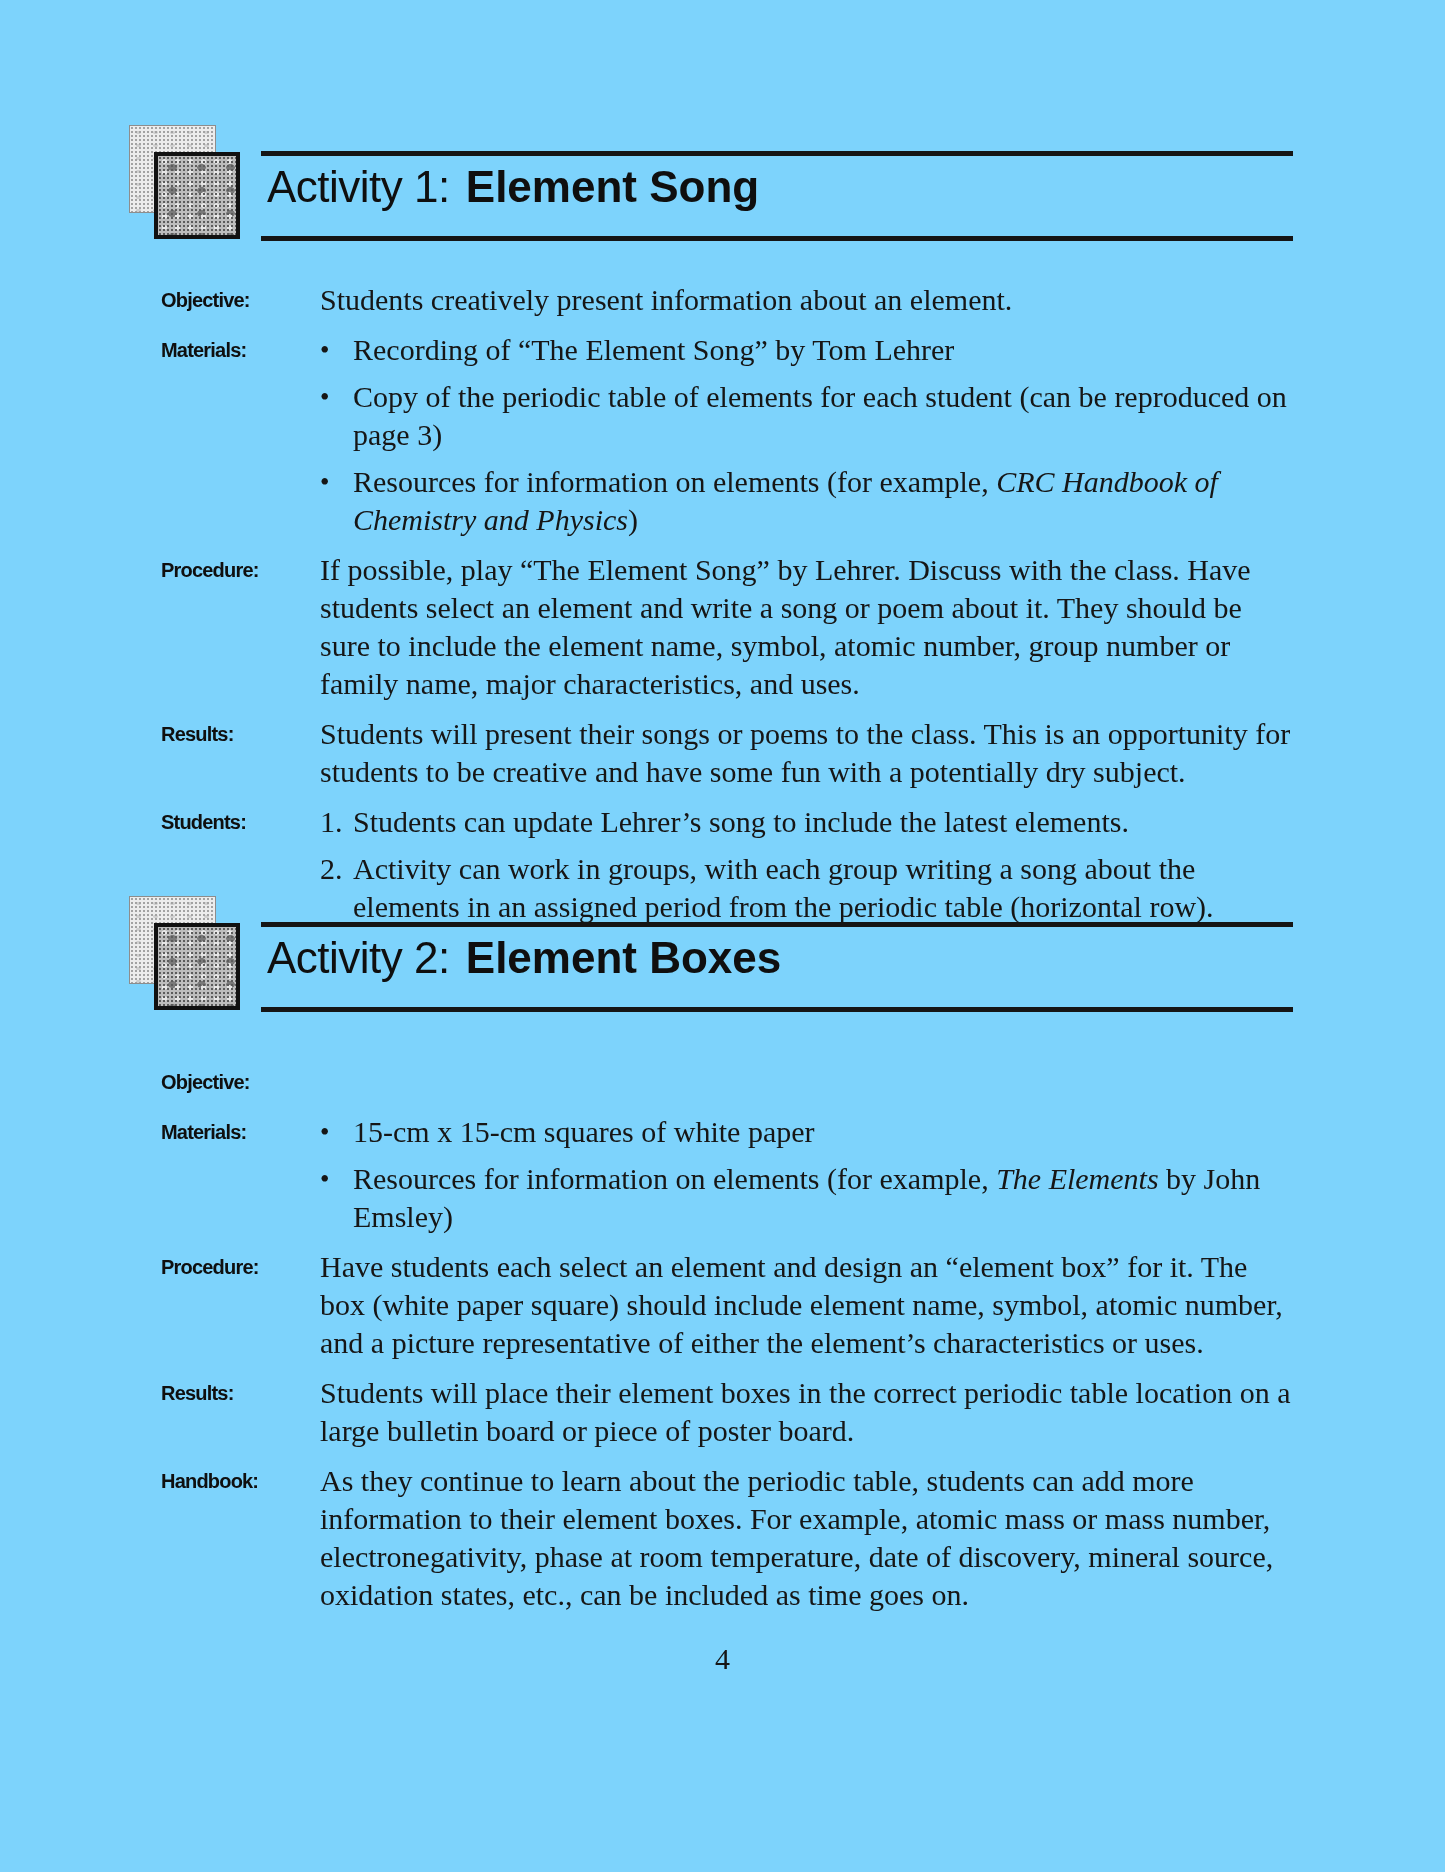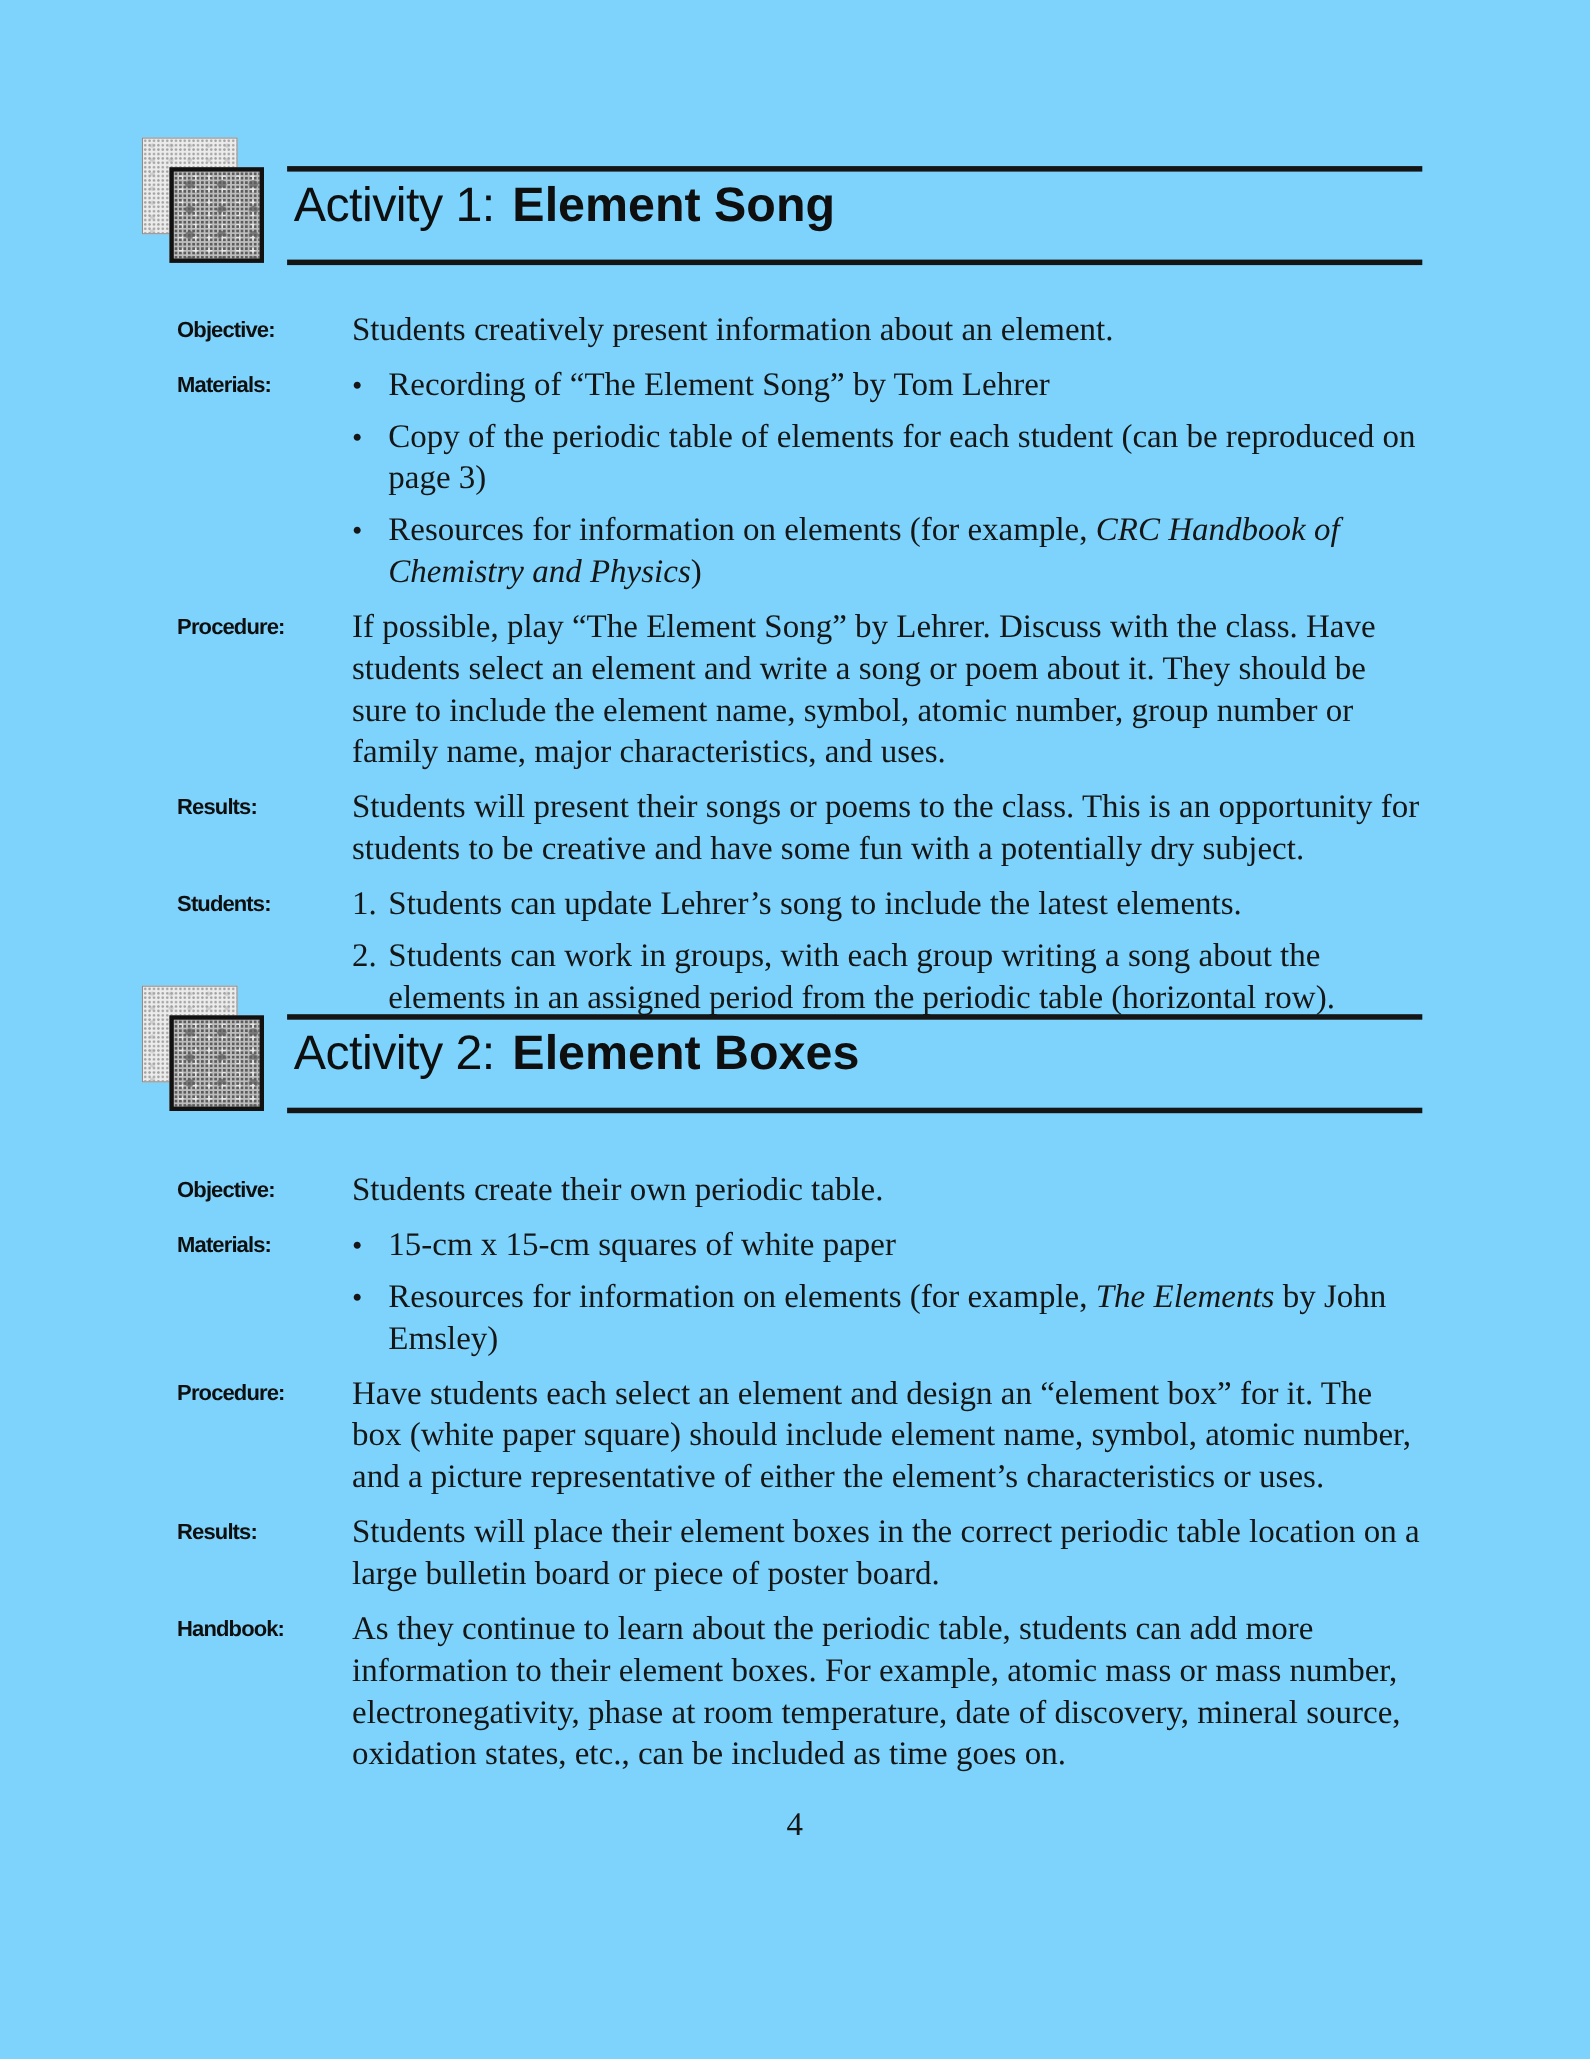--- a/index.html
+++ b/index.html
@@ -138,21 +138,21 @@
 
     <div class="row">
       <div class="label">Students:</div>
       <div class="content">
             <div class="block numbered">
               <span class="marker num">1.</span>
               <span class="txt"><span>Students can update Lehrer’s song to include the latest elements.</span></span>
             </div>
             <div class="block numbered">
               <span class="marker num">2.</span>
-              <span class="txt"><span>Students can work in groups, with each group writing a song about the elements in an assigned period from the periodic table (horizontal row).</span></span>
+              <span class="txt"><span>Activity can work in groups, with each group writing a song about the elements in an assigned period from the periodic table (horizontal row).</span></span>
             </div>
           </div>
     </div>
   </div>
   </section>
 
   <section class="activity" id="act2">
     <div class="hdr">
       <span class="icon-stack">
         <span class="sq back"></span>
@@ -160,25 +160,20 @@
       </span>
       <div class="rule top"></div>
       <div class="hdr-title">
         <span class="prefix">Activity 2:</span><span class="name">Element Boxes</span>
       </div>
       <div class="rule bottom"></div>
     </div>
     <div class="rows">
     <div class="row">
       <div class="label">Objective:</div>
-      <div class="content">
-            <div class="block para">
-              <span class="txt"><span>Students create their own periodic table.</span></span>
-            </div>
-          </div>
     </div>
 
     <div class="row">
       <div class="label">Materials:</div>
       <div class="content">
             <div class="block bullet">
               <span class="marker">•</span>
               <span class="txt"><span>15-cm x 15-cm squares of white paper</span></span>
             </div>
             <div class="block bullet">

